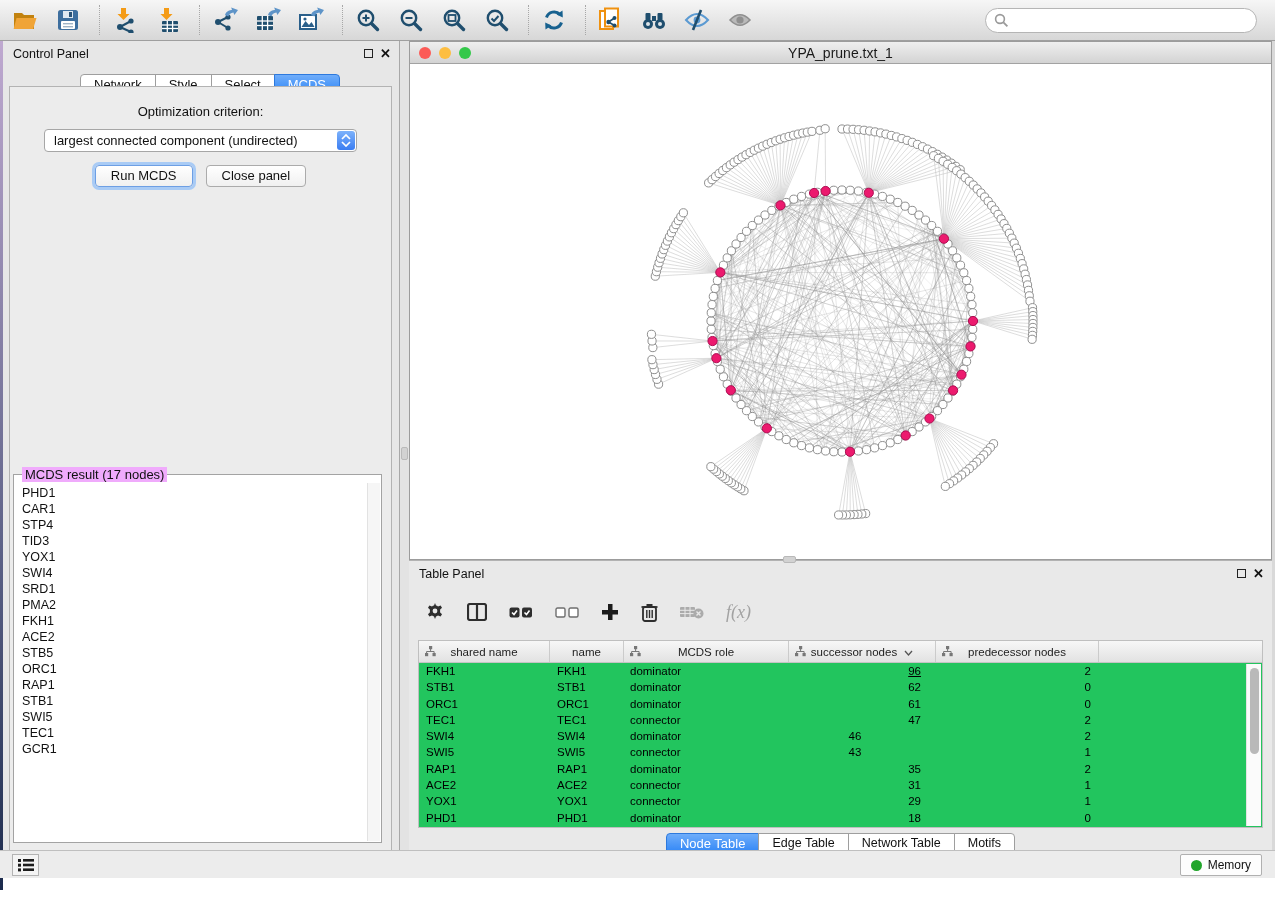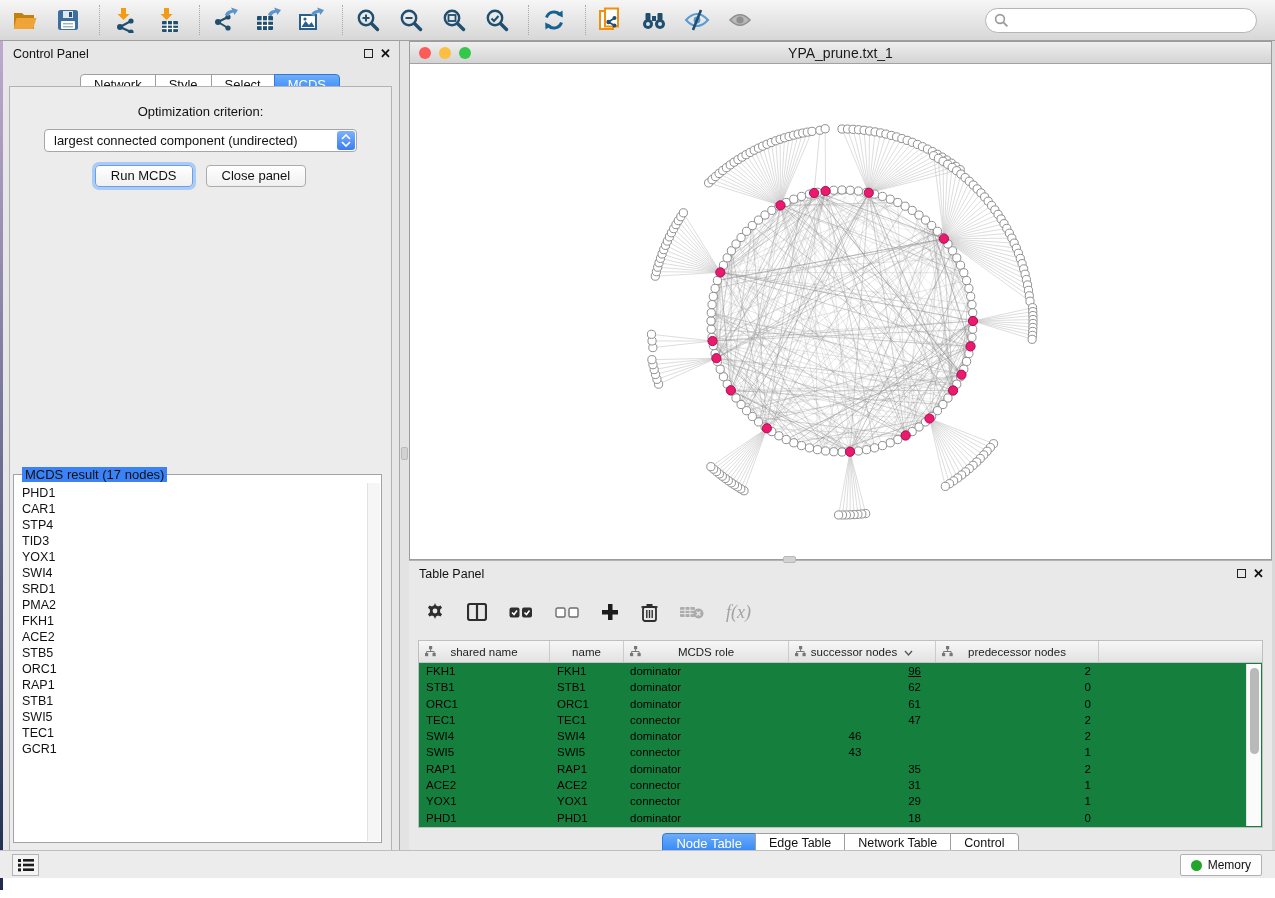--- a/index.html
+++ b/index.html
@@ -42,21 +42,21 @@
   .stepper { position:absolute; right:1px; top:1px; bottom:1px; width:18px; border-radius:3px;
     background:linear-gradient(#7db2fb,#3a7df2); display:flex; flex-direction:column;
     align-items:center; justify-content:center; gap:1px; }
   .stepper svg { display:block; }
   .btn-row { position:absolute; top:78px; width:100%; display:flex; justify-content:center; gap:13px; }
   .btn { height:22px; line-height:20px; padding:0 15px; font-size:13px; color:#111;
     background:linear-gradient(#ffffff,#f0f0f0); border:1px solid #ababab; border-radius:4px; }
   .btn.focus-ring { box-shadow:0 0 0 3px #a9cbf5; border-color:#6d9fe4; }
   .result-box { position:absolute; left:3px; right:9px; top:380px; bottom:9px;
     border:1px solid #a3a3a3; background:#fff; }
-  .result-box legend { font-size:13px; color:#111; margin-left:8px; padding:0 3px; background:#3b82f6; }
+  .result-box legend { font-size:13px; color:#111; margin-left:8px; padding:0 3px; background:#f0abfc; }
   .result-list { position:absolute; left:0; top:0; right:14px; bottom:1px; overflow:hidden;
     font-size:12.5px; line-height:16px; color:#111; padding:3px 0 0 8px; }
   .result-scroll { position:absolute; right:1px; top:1px; bottom:1px; width:13px;
     background:#f6f6f6; border-left:1px solid #e2e2e2; }
 
   
   .vsplit { position:absolute; left:400px; top:41px; width:9px; height:821px; background:#e3e3e3; }
   .vsplit .grip { position:absolute; left:1px; top:406px; width:7px; height:13px;
     background:#d2d2d2; border:1px solid #b9b9b9; border-radius:2px; }
   .hgrip { position:absolute; left:783px; top:556px; width:13px; height:7px;
@@ -74,21 +74,21 @@
   .right-fill { position:absolute; left:1272px; top:41px; width:3px; height:821px; background:#d9d9d9; }
 
   
   .table-panel { position:absolute; left:409px; top:560px; width:863px; height:302px;
     background:#e9e9e9; border-top:1px solid #b2b2b2; }
   .tp-toolbar { position:absolute; left:16px; top:34px; height:34px; display:flex;
     align-items:center; gap:22px; }
   .tp-ic { display:flex; align-items:center; justify-content:center; }
   .fx { font-family:"Liberation Serif", serif; font-style:italic; font-size:18px; color:#a2a2a2; }
   .table-wrap { position:absolute; left:9px; top:79px; width:845px; height:188px;
-    background:#15803d; border:1px solid #bfbfbf; overflow:hidden; }
+    background:#22c55e; border:1px solid #bfbfbf; overflow:hidden; }
   .thead { display:flex; height:22px; background:linear-gradient(#f7f7f7,#e2e2e2);
     border-bottom:1px solid #c4c4c4; }
   .th { position:relative; display:flex; align-items:center; justify-content:center;
     font-size:11.5px; color:#222; border-right:1px solid #cbcbcb; }
   .th .tree { position:absolute; left:6px; top:5px; }
   .th .chev { margin-left:7px; }
   .trow { display:flex; height:16.3px; font-size:11.5px; color:#000; }
   .td { line-height:16.3px; white-space:nowrap; overflow:hidden; }
   .tscroll { position:absolute; right:1px; top:23px; bottom:1px; width:15px;
     background:#fbfbfb; border-left:1px solid #e4e4e4; }
@@ -1361,21 +1361,21 @@
       <div class="tscroll">
           <div class="thumb"></div>
         </div>
     </div>
 
     <div class="tp-tabs">
         <div class="seg" id="tp-tabs">
           <div class="tab active" style="font-size: 13px;">Node Table</div>
           <div class="tab" style="font-size: 12.5px;">Edge Table</div>
           <div class="tab" style="font-size: 12.5px;">Network Table</div>
-          <div class="tab" style="font-size: 12.5px;">Control</div>
+          <div class="tab" style="font-size: 12.5px;">Motifs</div>
         </div>
       </div>
   </div>
 
   <div class="status-bar">
     <span class="task-btn">
       <svg width="16" height="14">
           <g fill="#1c1c1c">
             <rect x="0" y="1" width="3" height="3"></rect>
             <rect x="5" y="1" width="11" height="2.6"></rect>

